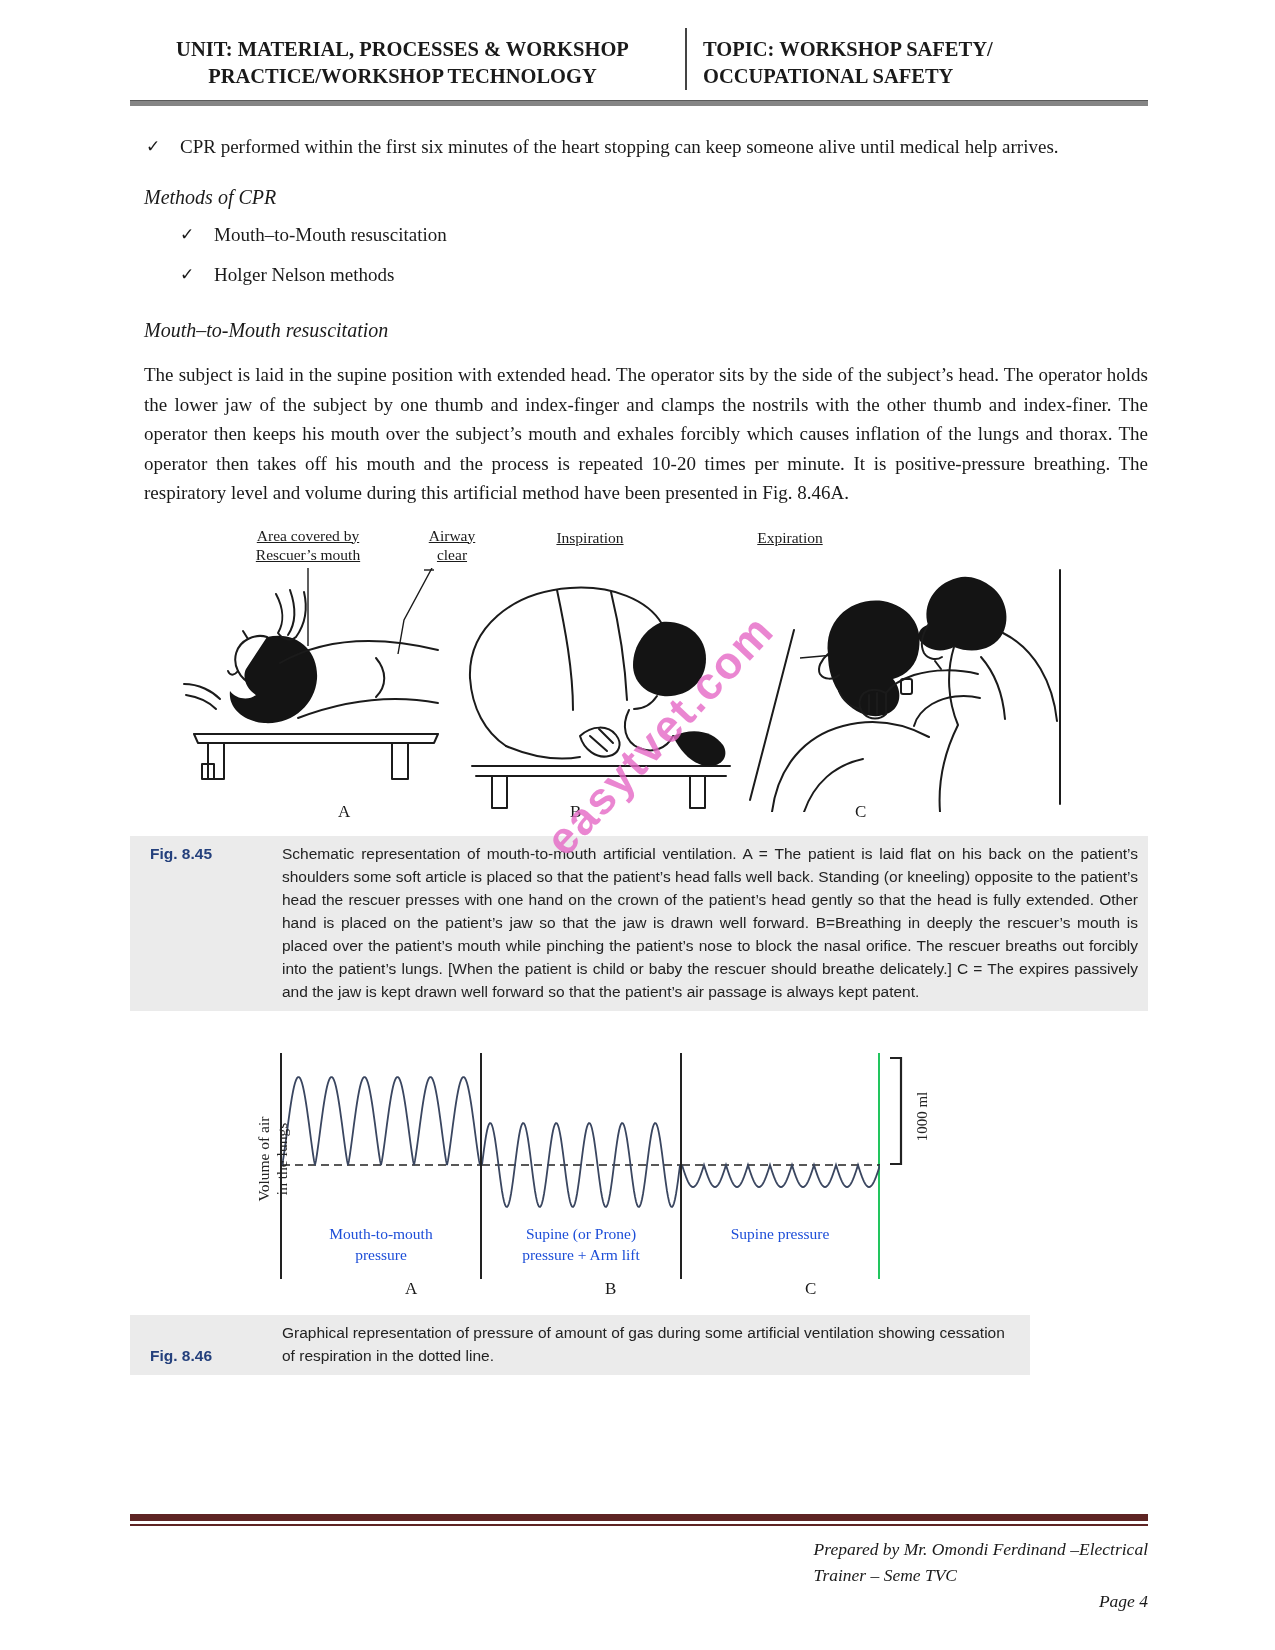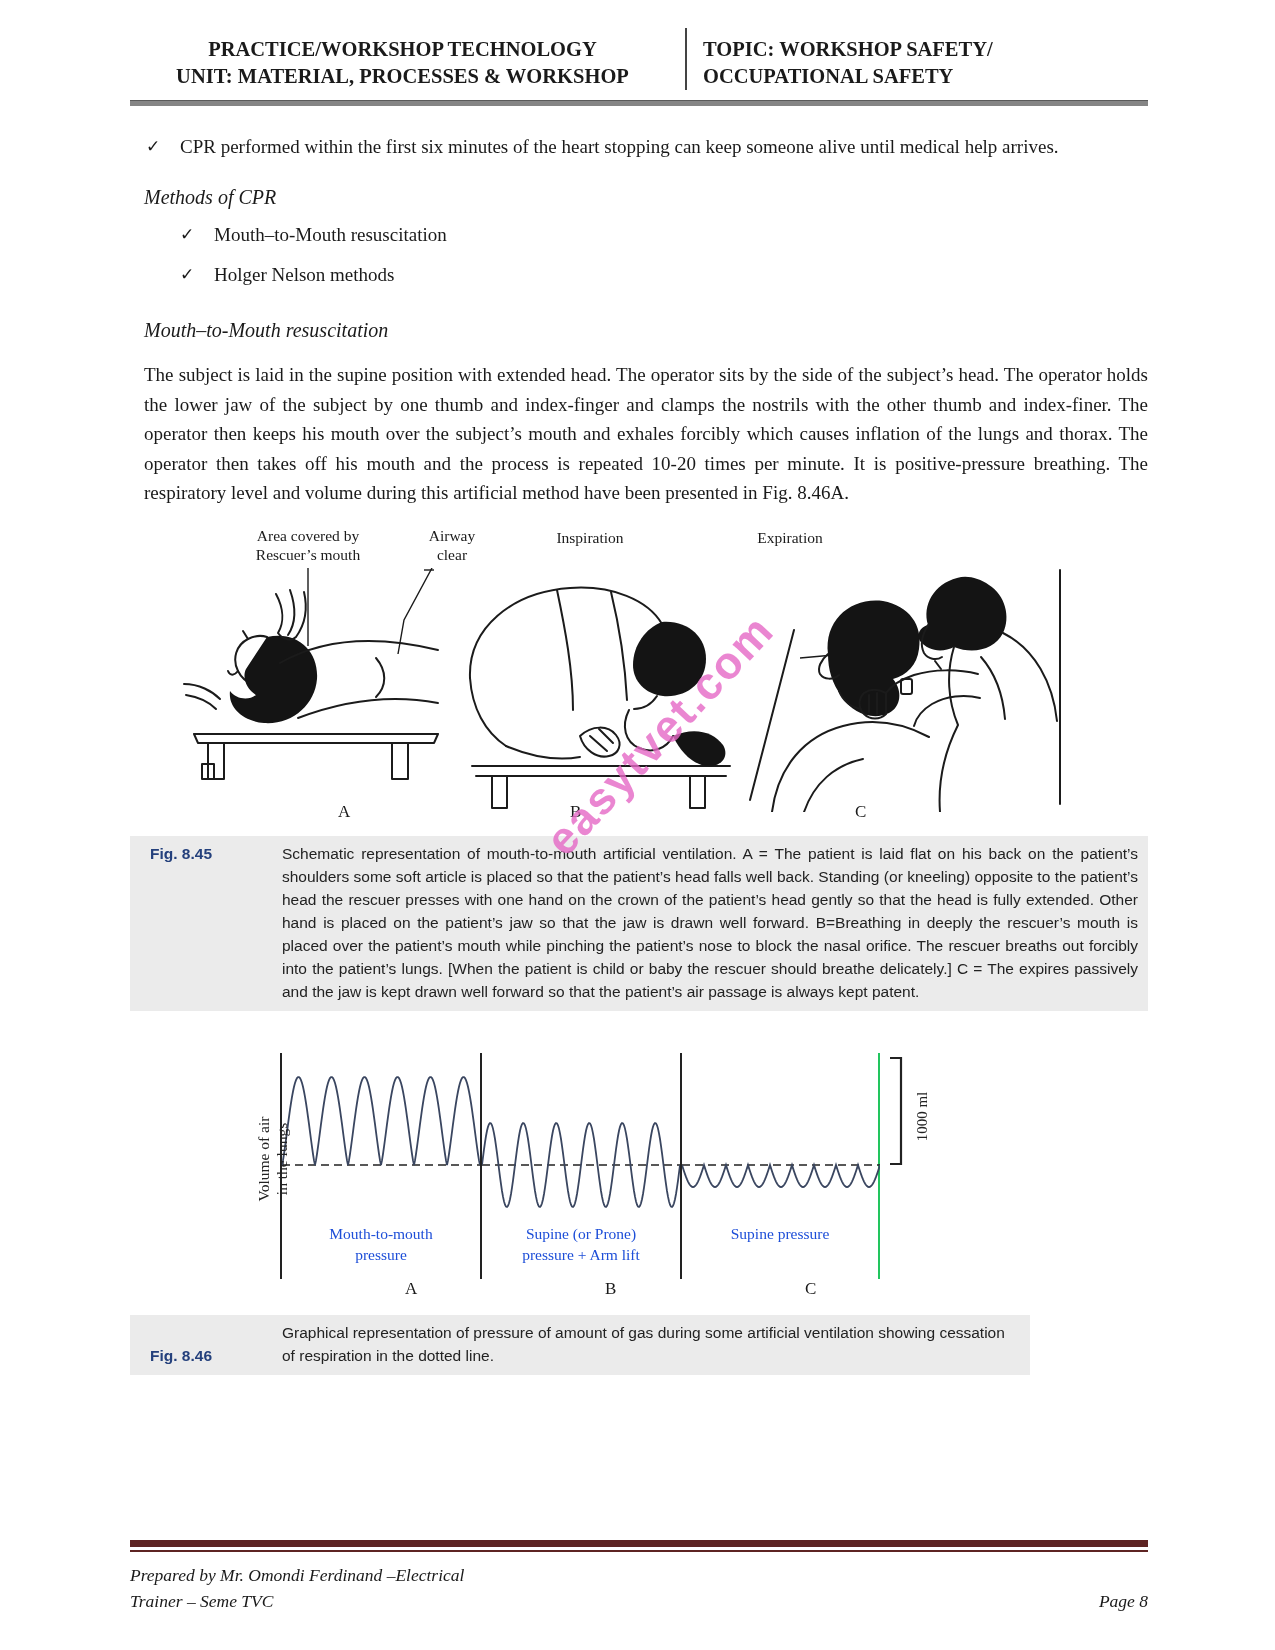--- a/index.html
+++ b/index.html
@@ -22,21 +22,21 @@
   .bullet1 { display:flex; margin:26px 0 0 16px; font-size:19px; line-height:30px; }
   .bullet1 .chk { width:34px; flex:none; font-size:17px; }
   .bullet1 .txt { flex:1; text-align:justify; padding-right:4px; }
   .h-bolditalic { font-weight:normal; font-style:italic; font-size:20px; margin:24px 0 0 14px; }
   .sub-bullet { display:flex; margin:12px 0 0 50px; font-size:19px; line-height:28px; }
   .sub-bullet .chk { width:34px; flex:none; font-size:17px; }
   .para { margin:18px 0 0 14px; font-size:19px; line-height:29.5px; text-align:justify; }
 
   
   .fig845 { position:relative; height:308px; margin-top:12px; }
-  .fig-label { position:absolute; font-size:15.5px; line-height:19px; text-align:center; color:#1b1b1b; }
+  .fig-label { position:absolute; font-size:15.5px; line-height:19px; text-align:center; color:#1b1b1b;text-decoration:underline; }
   .fig-letter { position:absolute; font-size:17px; color:#1b1b1b; }
   .scene { position:absolute; }
   .scene svg { display:block; width:100%; height:100%; }
   .wm {
     position:absolute; left:530px; top:215px; transform:translate(-50%,-50%) rotate(-47deg);
     font-family:"Liberation Sans", sans-serif; font-size:45px; font-weight:bold;
     color:#e669c6; opacity:0.8; letter-spacing:2px; white-space:nowrap; z-index:5;
   }
 
   
@@ -64,35 +64,35 @@
   .scale-label {
     position:absolute; left:648px; top:55px; transform:rotate(-90deg); transform-origin:center;
     font-size:15px; color:#222; white-space:nowrap;
   }
 
   
   .footer { position:absolute; left:130px; right:127px; bottom:36px; }
   .f-rule-thick { height:7px; background:#5e2423; }
   .f-rule-thin { height:2px; background:#5e2423; margin-top:3px; }
   .f-row { display:flex; justify-content:space-between; align-items:flex-end; margin-top:10px;
-    font-style:italic; font-size:17.5px; line-height:26px; }
+    font-style:italic; font-size:17.5px; line-height:26px;flex-direction:column; }
   svg .ink { stroke:#1b1b1b; stroke-width:2; fill:none; stroke-linecap:round; stroke-linejoin:round; }
   svg .thin { stroke:#1b1b1b; stroke-width:1.4; fill:none; }
   svg .hair { fill:#141414; stroke:none; }
 </style>
 </head>
 <body>
 
 <div class="page">
   <div class="content">
 
     <div class="hdr">
       <div class="hdr-left">
+        <div>UNIT: MATERIAL, PROCESSES &amp; WORKSHOP</div>
         <div>PRACTICE/WORKSHOP  TECHNOLOGY</div>
-        <div>UNIT: MATERIAL, PROCESSES &amp; WORKSHOP</div>
       </div>
       <div class="hdr-div"></div>
       <div class="hdr-right">
         <div>TOPIC: WORKSHOP  SAFETY/</div>
         <div>OCCUPATIONAL  SAFETY</div>
       </div>
     </div>
     <div class="hdr-rule"></div>
 
     <div class="bullet1">
@@ -254,16 +254,16 @@
   </div>
 
   <div class="footer">
     <div class="f-rule-thick"></div>
     <div class="f-rule-thin"></div>
     <div class="f-row">
       <div>
         <div>Prepared by Mr. Omondi Ferdinand –Electrical</div>
         <div>Trainer – Seme TVC</div>
       </div>
-      <div>Page 8</div>
+      <div>Page 4</div>
     </div>
   </div>
 </div>
 
 </body></html>

